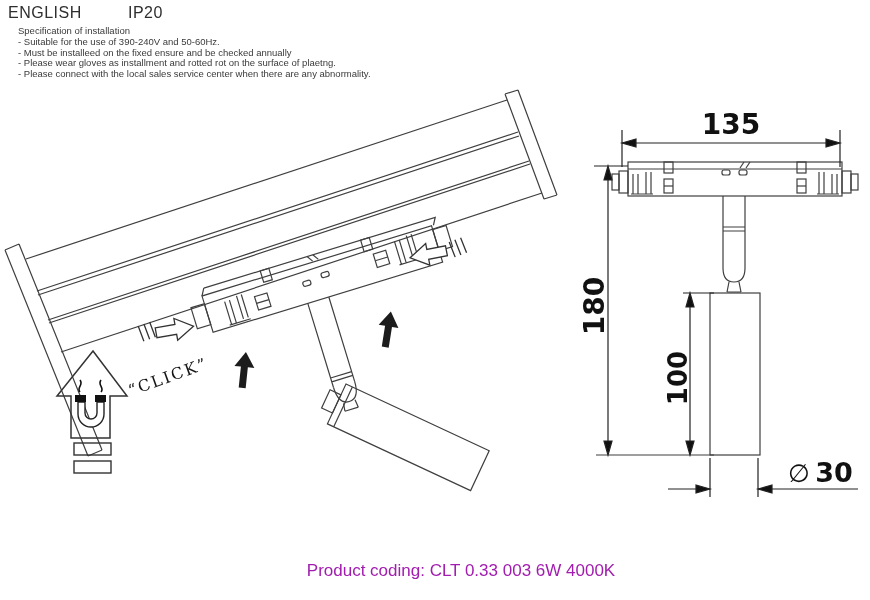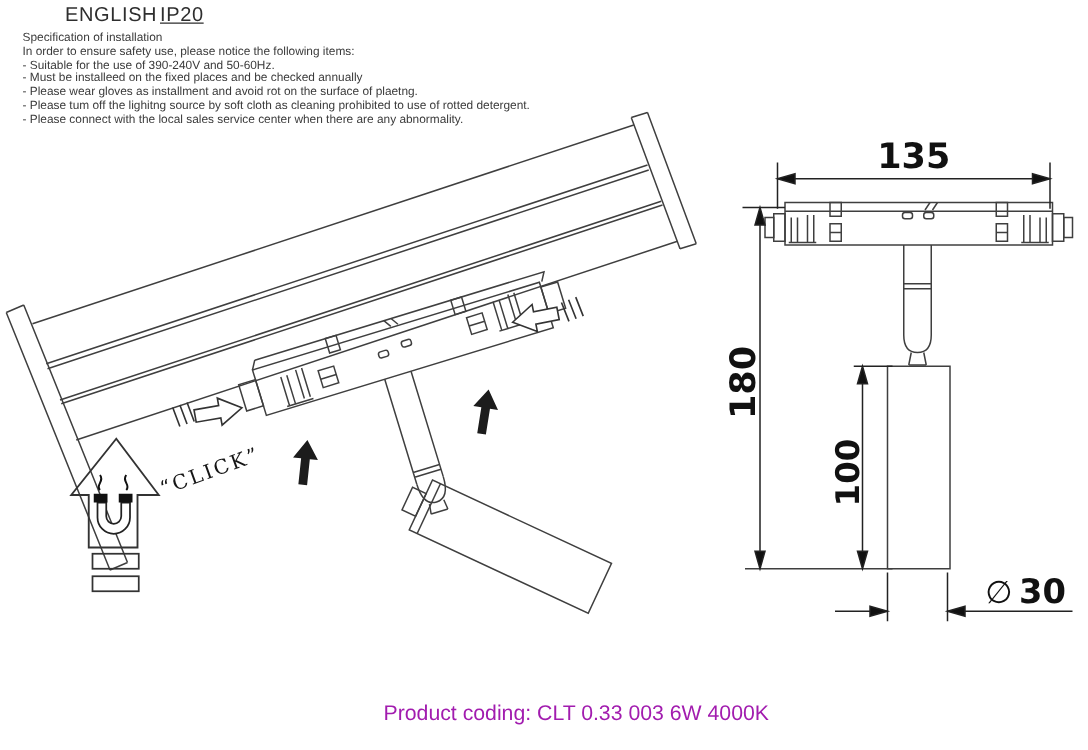--- a/index.html
+++ b/index.html
@@ -135,27 +135,25 @@
       <polygon points="758,489 772,485 772,493"></polygon>
     </g>
 
     <text class="dimtxt" x="731" y="134" text-anchor="middle" font-size="28">135</text>
     <text class="dimtxt" x="604" y="306" transform="rotate(-90 604 306)" text-anchor="middle" font-size="28">180</text>
     <text class="dimtxt" x="687" y="378" transform="rotate(-90 687 378)" text-anchor="middle" font-size="26">100</text>
     <text fill="#111" x="799" y="482" text-anchor="middle" font-size="25" font-style="italic">∅</text>
     <text class="dimtxt" x="834" y="482" text-anchor="middle" font-size="27">30</text>
   </svg>
 
-  <div class="abs hdr" style="left:8px;top:4px;margin-left:44px;">ENGLISH</div>
-  <div class="abs hdr" style="left:128px;top:4px;text-decoration:underline;">IP20</div>
+  <div class="abs hdr" style="left:8px;top:4px;">ENGLISH</div>
+  <div class="abs hdr" style="left:128px;top:4px;">IP20</div>
 
   <div class="spec">
     <div>Specification of installation</div>
-    <div>In order to ensure safety use, please notice the following items:</div>
     <div>- Suitable for the use of 390-240V and 50-60Hz.</div>
-    <div>- Must be installeed on the fixed places and be checked annually</div>
-    <div>- Please wear gloves as installment and avoid rot on the surface of plaetng.</div>
-    <div>- Please tum off the lighitng source by soft cloth as cleaning prohibited to use of rotted detergent.</div>
+    <div>- Must be installeed on the fixed ensure and be checked annually</div>
+    <div>- Please wear gloves as installment and rotted rot on the surface of plaetng.</div>
     <div>- Please connect with the local sales service center when there are any abnormality.</div>
   </div>
 
   <div class="coding">Product coding: CLT 0.33 003 6W 4000K</div>
 </div>
 
 </body></html>

